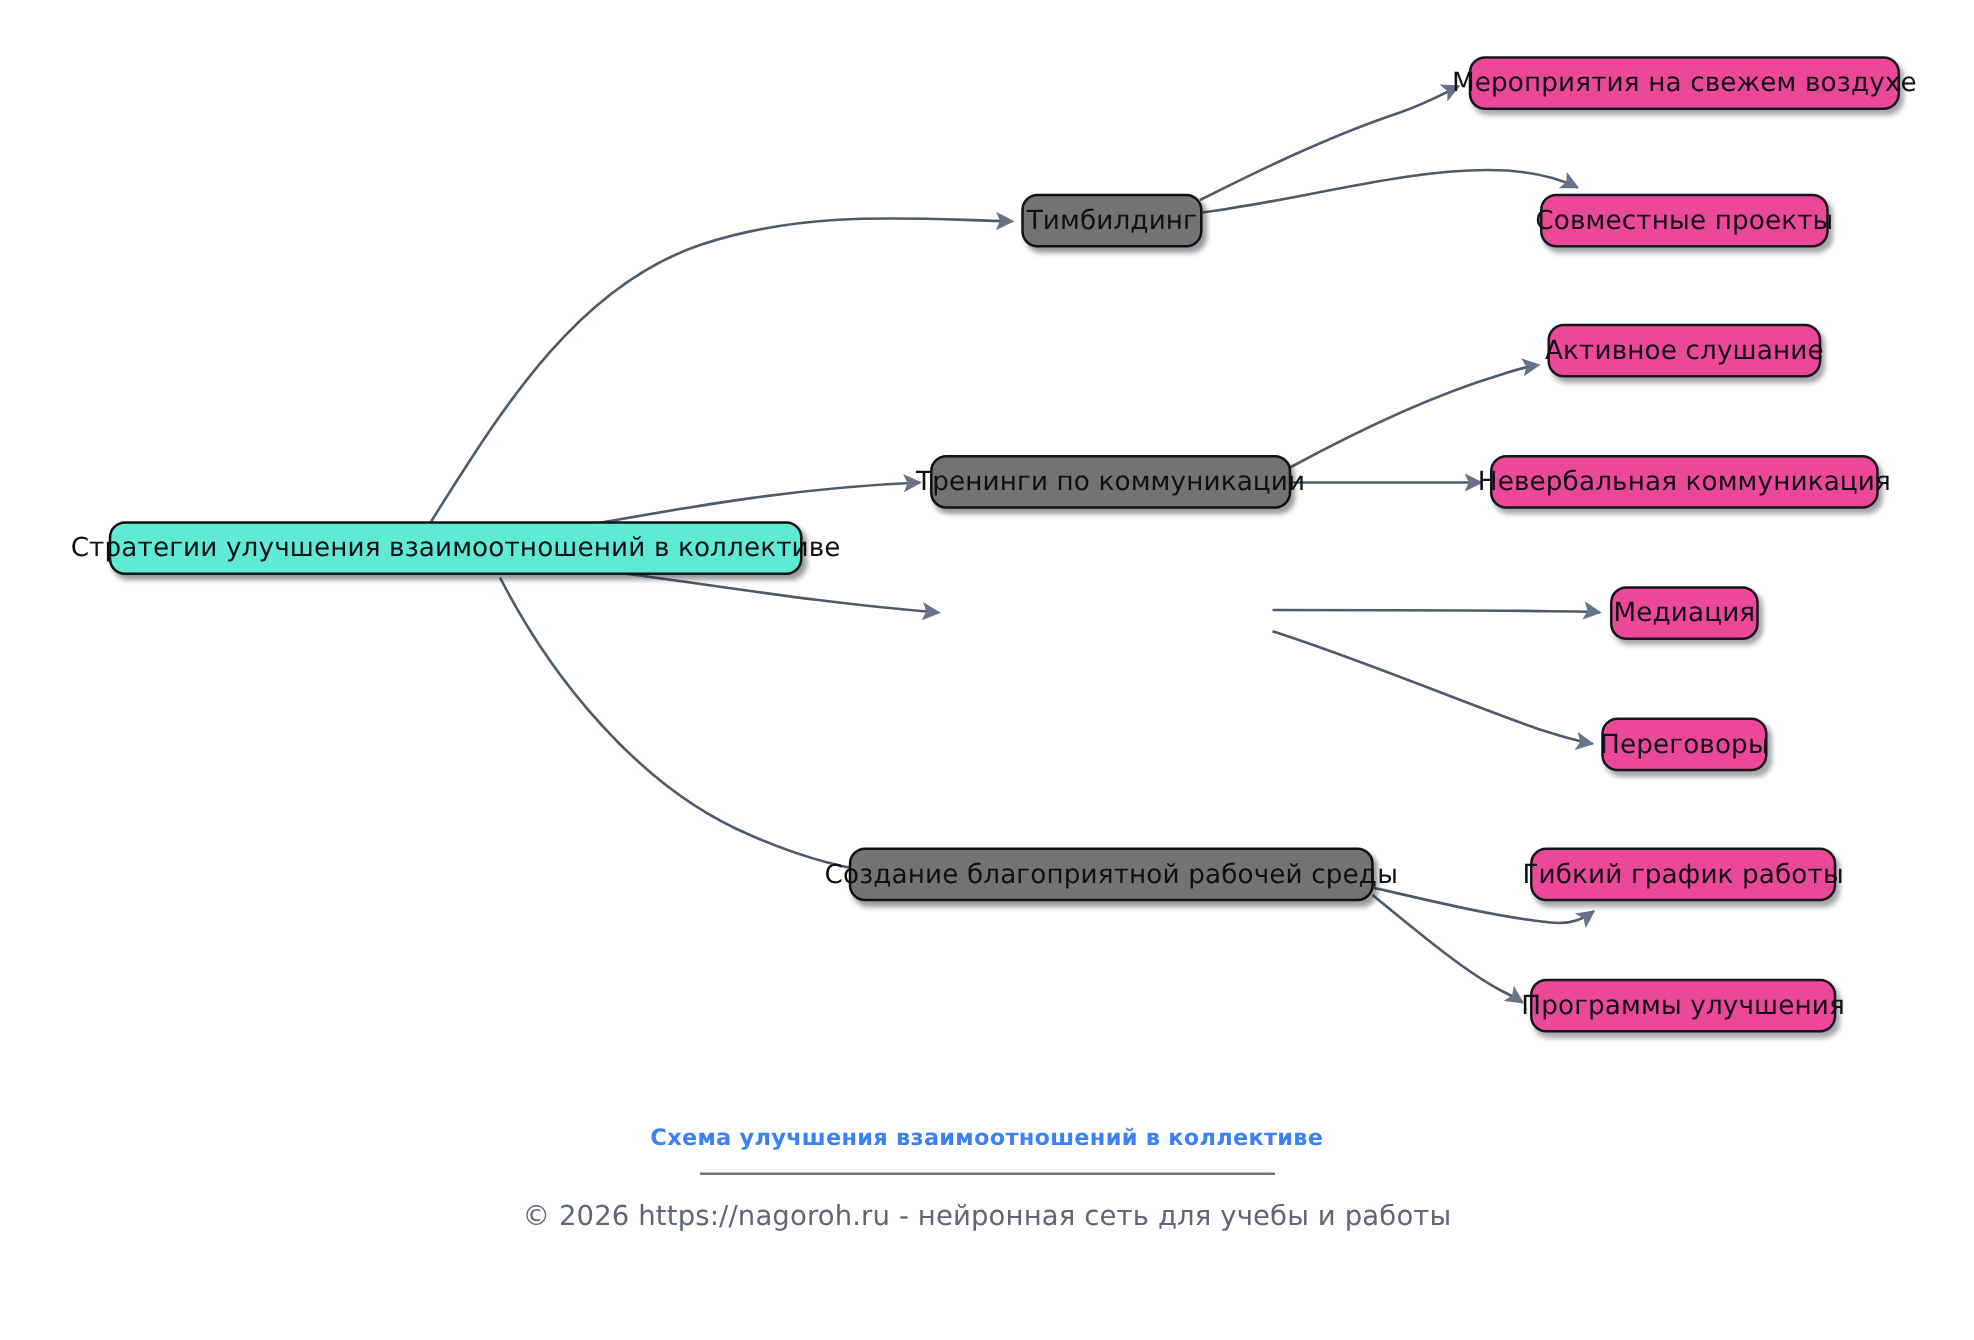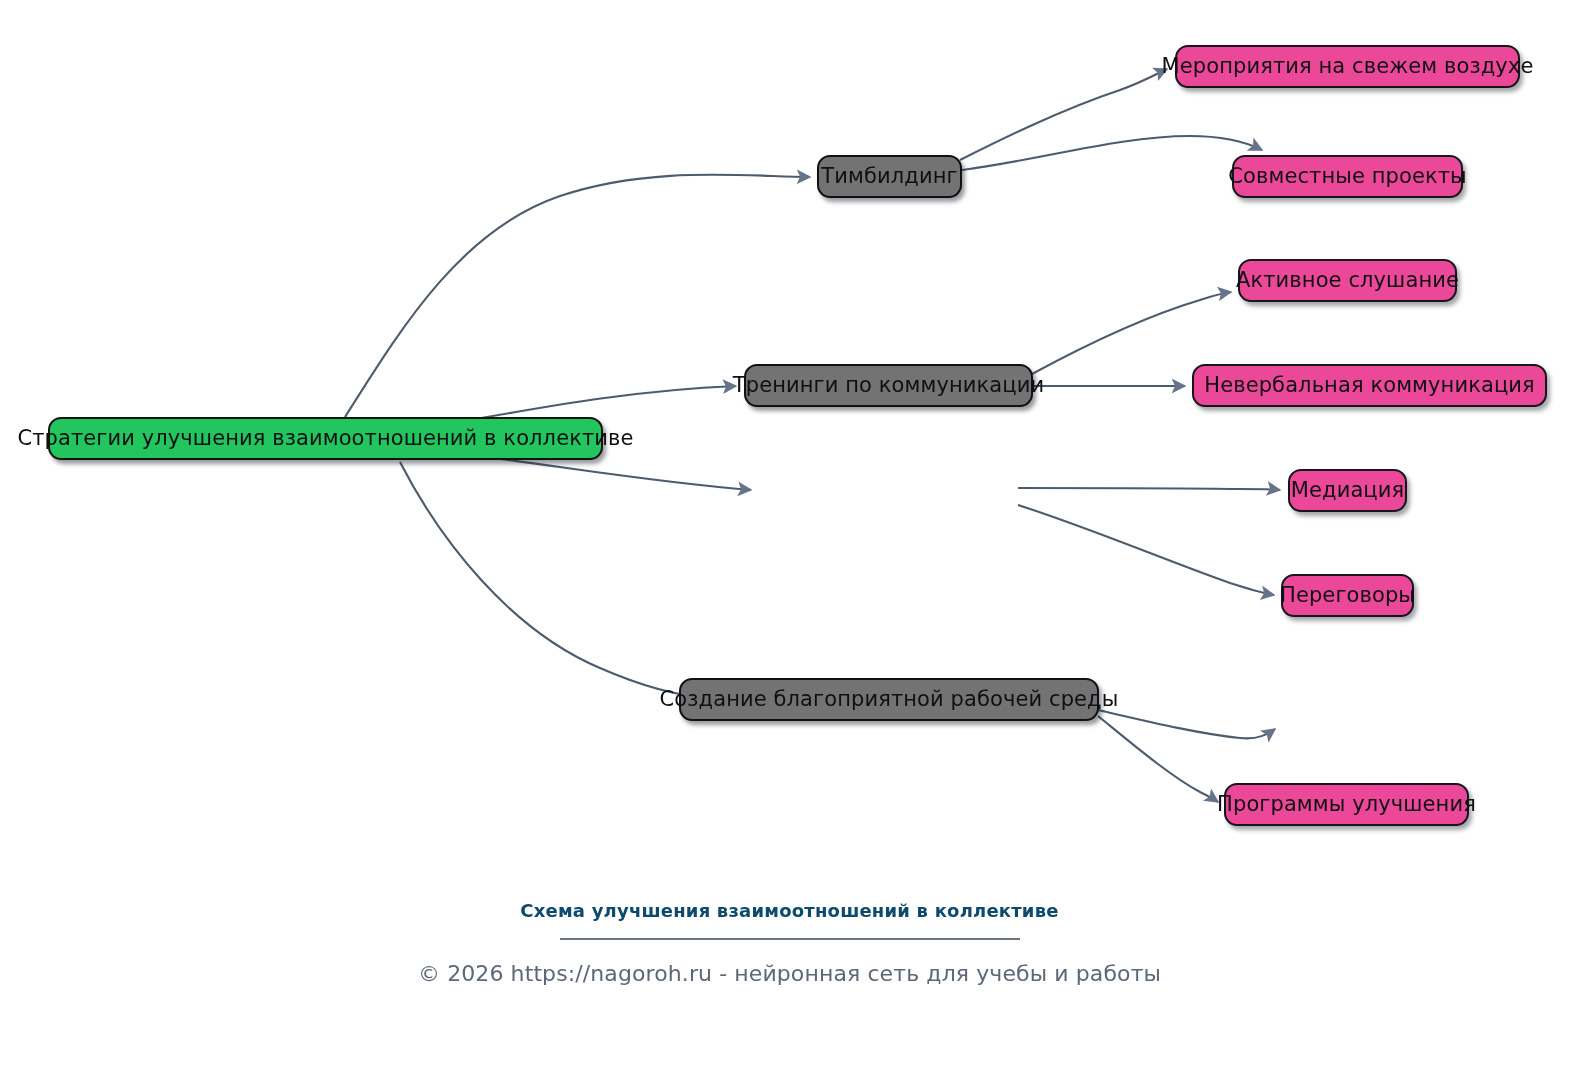--- a/index.html
+++ b/index.html
@@ -46,23 +46,24 @@
     background: #ffffff;
     color: #101014;
     font-size: 21px;
     line-height: 1;
     letter-spacing: 0.1px;
     white-space: nowrap;
     padding: 0 17px;
     box-shadow: 3px 4px 4px rgba(30,34,44,0.40);
   }
   .node.root {
-    background: #22c55e;
+    background: #5eead4;
     border-color: #14140f;
     box-shadow: 3px 4px 4px rgba(30,34,44,0.45);
+    margin-left: 39px;
   }
   .node.branch {
     background: #737373;
     border-color: #111014;
     box-shadow: 3px 4px 4px rgba(30,34,44,0.45);
   }
   .node.leaf {
     background: #ec4899;
   }
 
@@ -71,21 +72,21 @@
     position: absolute;
     left: 0;
     width: 1579px;
     top: 900px;
     z-index: 3;
     text-align: center;
   }
   #footer-title {
     font-size: 18px;
     font-weight: bold;
-    color: #0c4a6e;
+    color: #3b82f6;
     letter-spacing: 0.2px;
   }
   #footer-rule {
     width: 460px;
     height: 0;
     margin: 17px auto 0 auto;
     border-top: 2px solid #6b7585;
   }
   #footer-credit {
     margin-top: 21px;
@@ -139,33 +140,36 @@
   <div class="node leaf" style="left:1232px; top:155px; width:231px; height:43px;">
     <span>Совместные проекты</span>
   </div>
 
   <div class="node branch" style="left:744px; top:364px; width:289px; height:43px;">
     <span>Тренинги по коммуникации</span>
   </div>
   <div class="node leaf" style="left:1238px; top:259px; width:219px; height:43px;">
     <span>Активное слушание</span>
   </div>
-  <div class="node leaf" style="left:1192px; top:364px; width:355px; height:43px;">
+  <div class="node leaf" style="left:1192px; top:364px; width:311px; height:43px;">
     <span>Невербальная коммуникация</span>
   </div>
 
   <div class="node leaf" style="left:1288px; top:469px; width:119px; height:43px;">
     <span>Медиация</span>
   </div>
   <div class="node leaf" style="left:1281px; top:574px; width:133px; height:43px;">
     <span>Переговоры</span>
   </div>
 
   <div class="node branch" style="left:679px; top:678px; width:420px; height:43px;">
     <span>Создание благоприятной рабочей среды</span>
+  </div>
+  <div class="node leaf" style="left:1224px; top:678px; width:245px; height:43px;">
+    <span>Гибкий график работы</span>
   </div>
   <div class="node leaf" style="left:1224px; top:783px; width:245px; height:43px;">
     <span>Программы улучшения</span>
   </div>
 
   <div id="footer">
     <div id="footer-title">Схема улучшения взаимоотношений в коллективе</div>
     <div id="footer-rule"></div>
     <div id="footer-credit">© 2026 https://nagoroh.ru - нейронная сеть для учебы и работы</div>
   </div>

